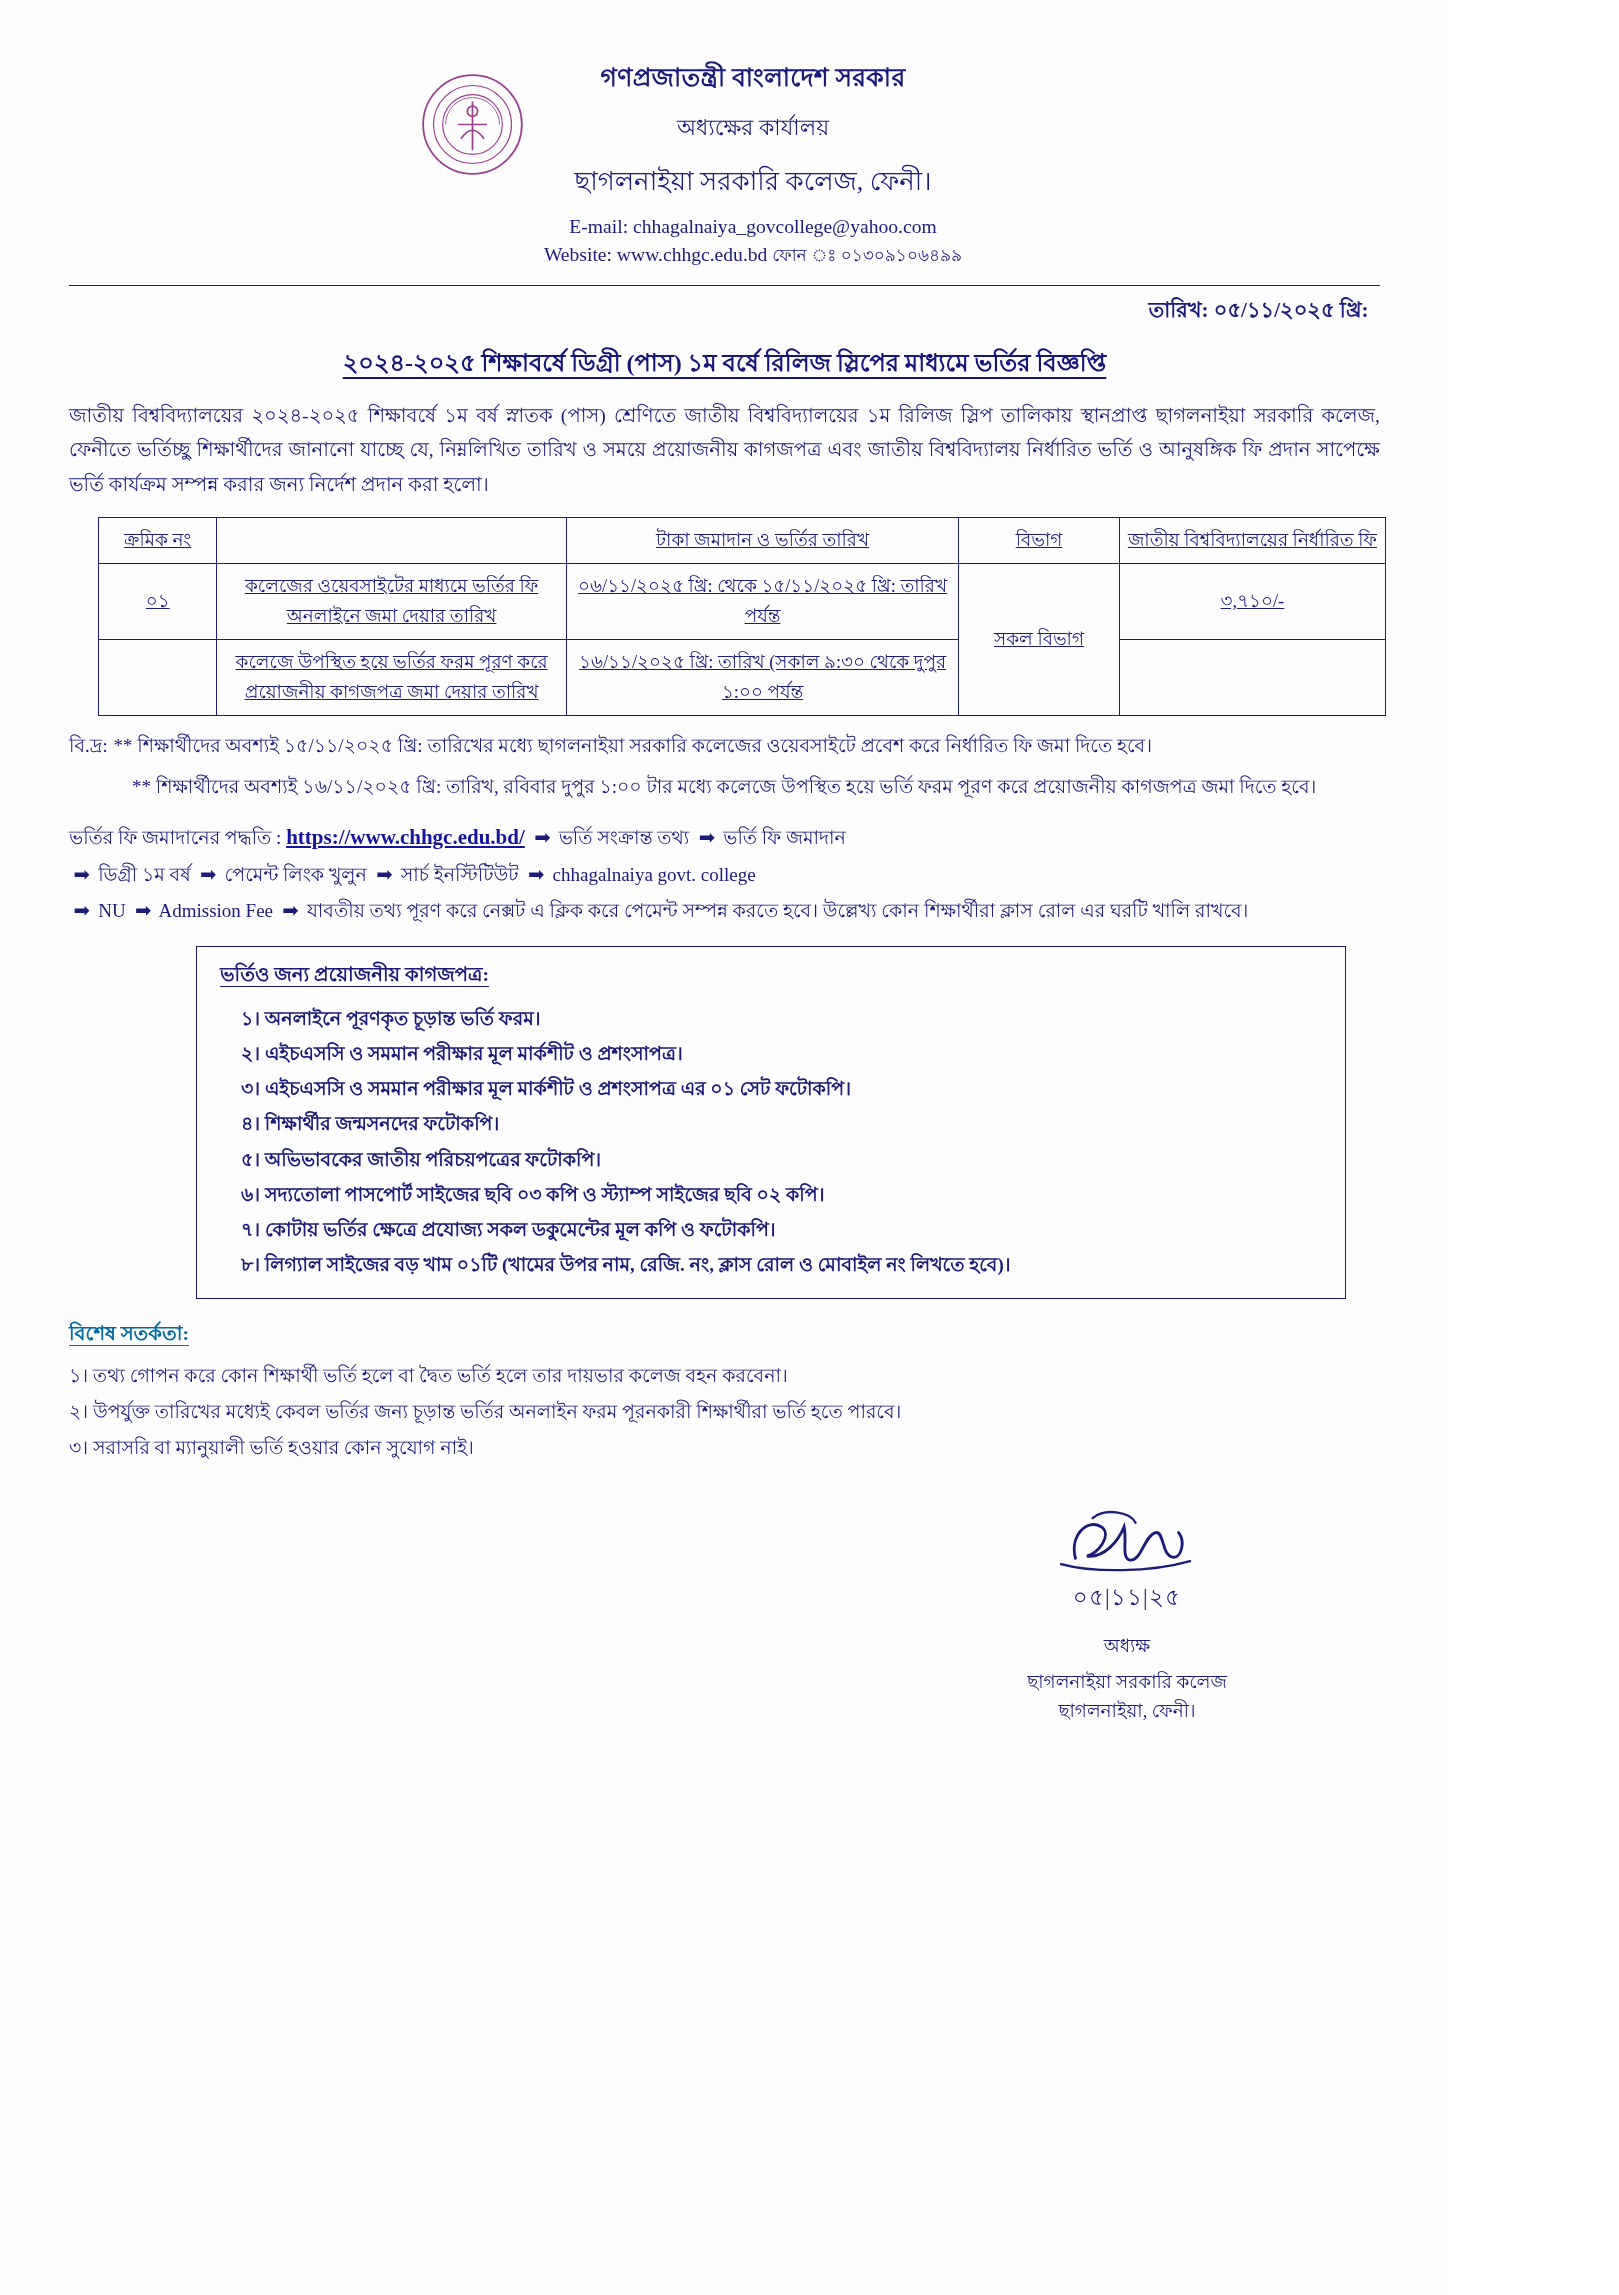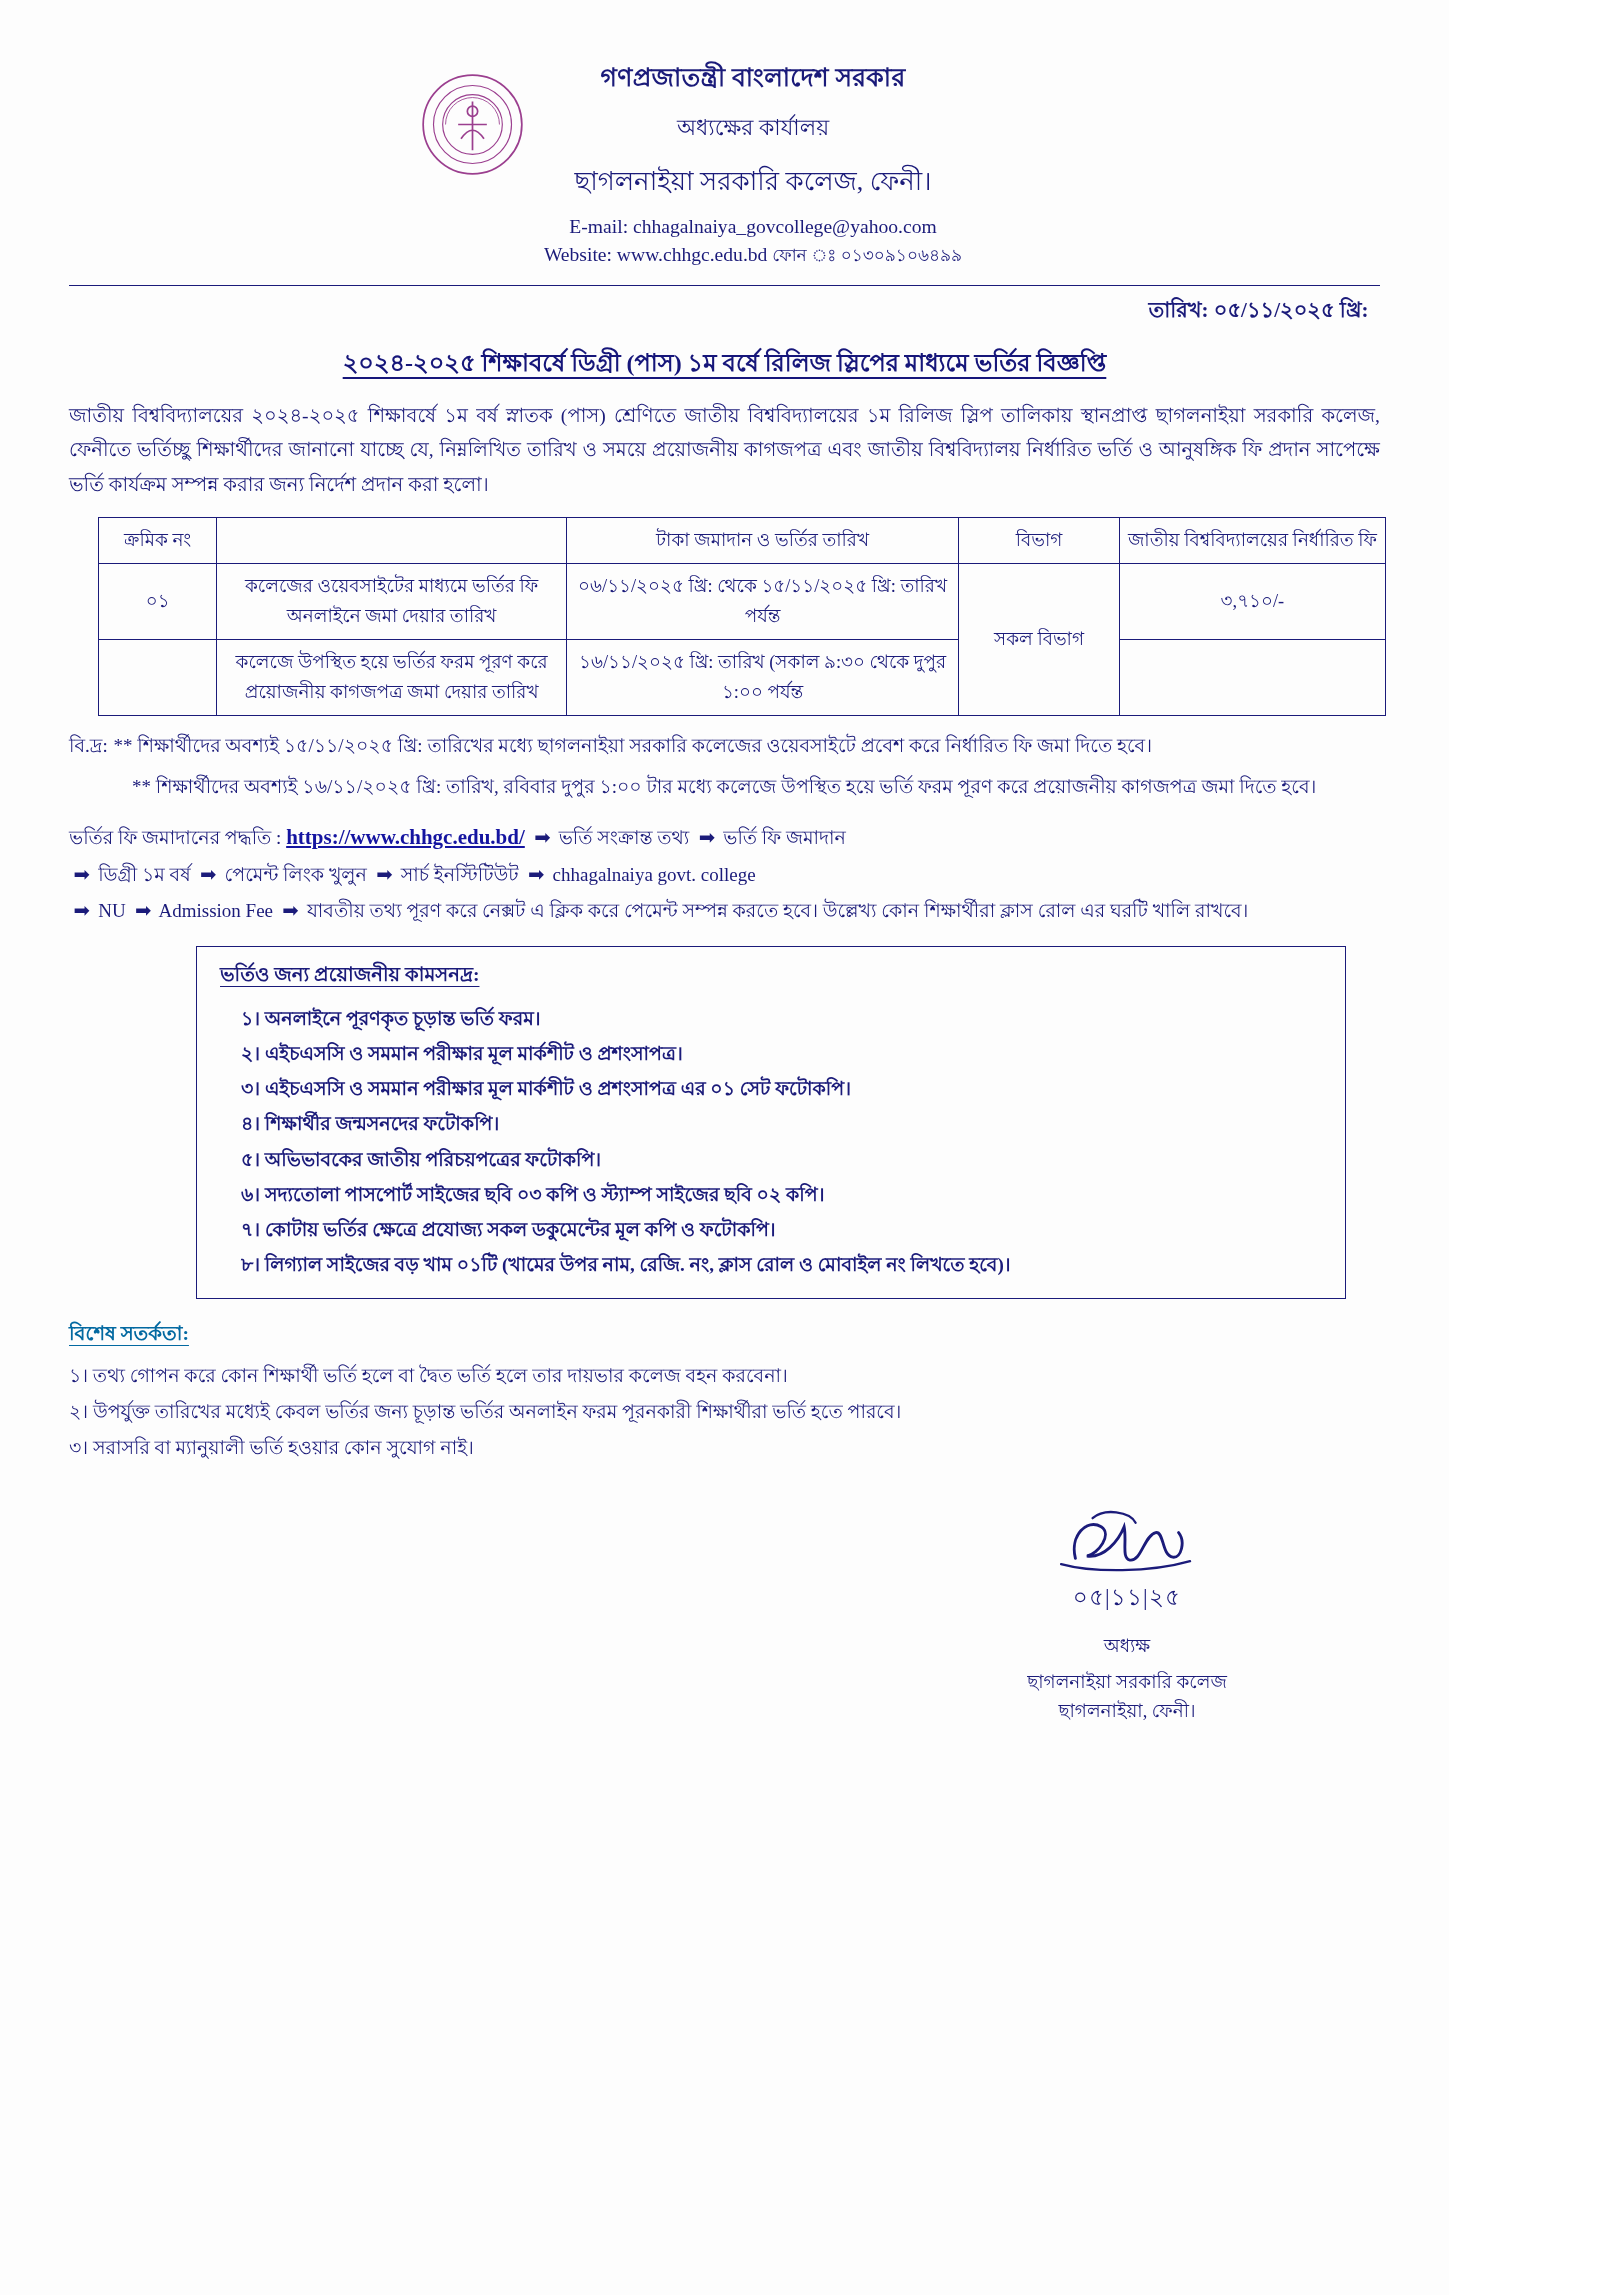--- a/index.html
+++ b/index.html
@@ -111,20 +111,21 @@
     margin: 5.8px 0 5.8px 29px;
     color: #1b1b7a;
   }
   table.info td {
     border: 1.2px solid #1b1b7a;
     padding: 8px 7px;
     font-size: 18.4px;
     text-align: center;
     vertical-align: middle;
     line-height: 1.6;
+    text-decoration: underline;
   }
   .col-sl { width: 109px; }
   .col-desc { width: 357px; }
   .col-date { width: 403px; }
   .col-dept { width: 155px; }
   .col-fee { width: 265px; }
   .th-cell { font-weight: normal; }
 
   
   .note-block {
@@ -326,21 +327,21 @@
     <br>
     <span class="arrow">➡</span>
     <span class="eng">NU</span>
     <span class="arrow">➡</span>
     <span class="eng">Admission Fee</span>
     <span class="arrow">➡</span>
     <span>যাবতীয় তথ্য পূরণ করে নেক্সট এ ক্লিক করে পেমেন্ট সম্পন্ন করতে হবে। উল্লেখ্য কোন শিক্ষার্থীরা ক্লাস রোল এর ঘরটি খালি রাখবে।</span>
   </div>
 
   <div class="docs-box">
-    <div class="docs-title">ভর্তিও জন্য প্রয়োজনীয় কামসনদ্র:</div>
+    <div class="docs-title">ভর্তিও জন্য প্রয়োজনীয় কাগজপত্র:</div>
     <ul class="docs-list">
       <li>১। অনলাইনে পূরণকৃত চূড়ান্ত ভর্তি ফরম।</li>
       <li>২। এইচএসসি ও সমমান পরীক্ষার মূল মার্কশীট ও প্রশংসাপত্র।</li>
       <li>৩। এইচএসসি ও সমমান পরীক্ষার মূল মার্কশীট ও প্রশংসাপত্র এর ০১ সেট ফটোকপি।</li>
       <li>৪। শিক্ষার্থীর জন্মসনদের ফটোকপি।</li>
       <li>৫। অভিভাবকের জাতীয় পরিচয়পত্রের ফটোকপি।</li>
       <li>৬। সদ্যতোলা পাসপোর্ট সাইজের ছবি ০৩ কপি ও স্ট্যাম্প সাইজের ছবি ০২ কপি।</li>
       <li>৭। কোটায় ভর্তির ক্ষেত্রে প্রযোজ্য সকল ডকুমেন্টের মূল কপি ও ফটোকপি।</li>
       <li>৮। লিগ্যাল সাইজের বড় খাম ০১টি (খামের উপর নাম, রেজি. নং, ক্লাস রোল ও মোবাইল নং লিখতে হবে)।</li>
     </ul>

